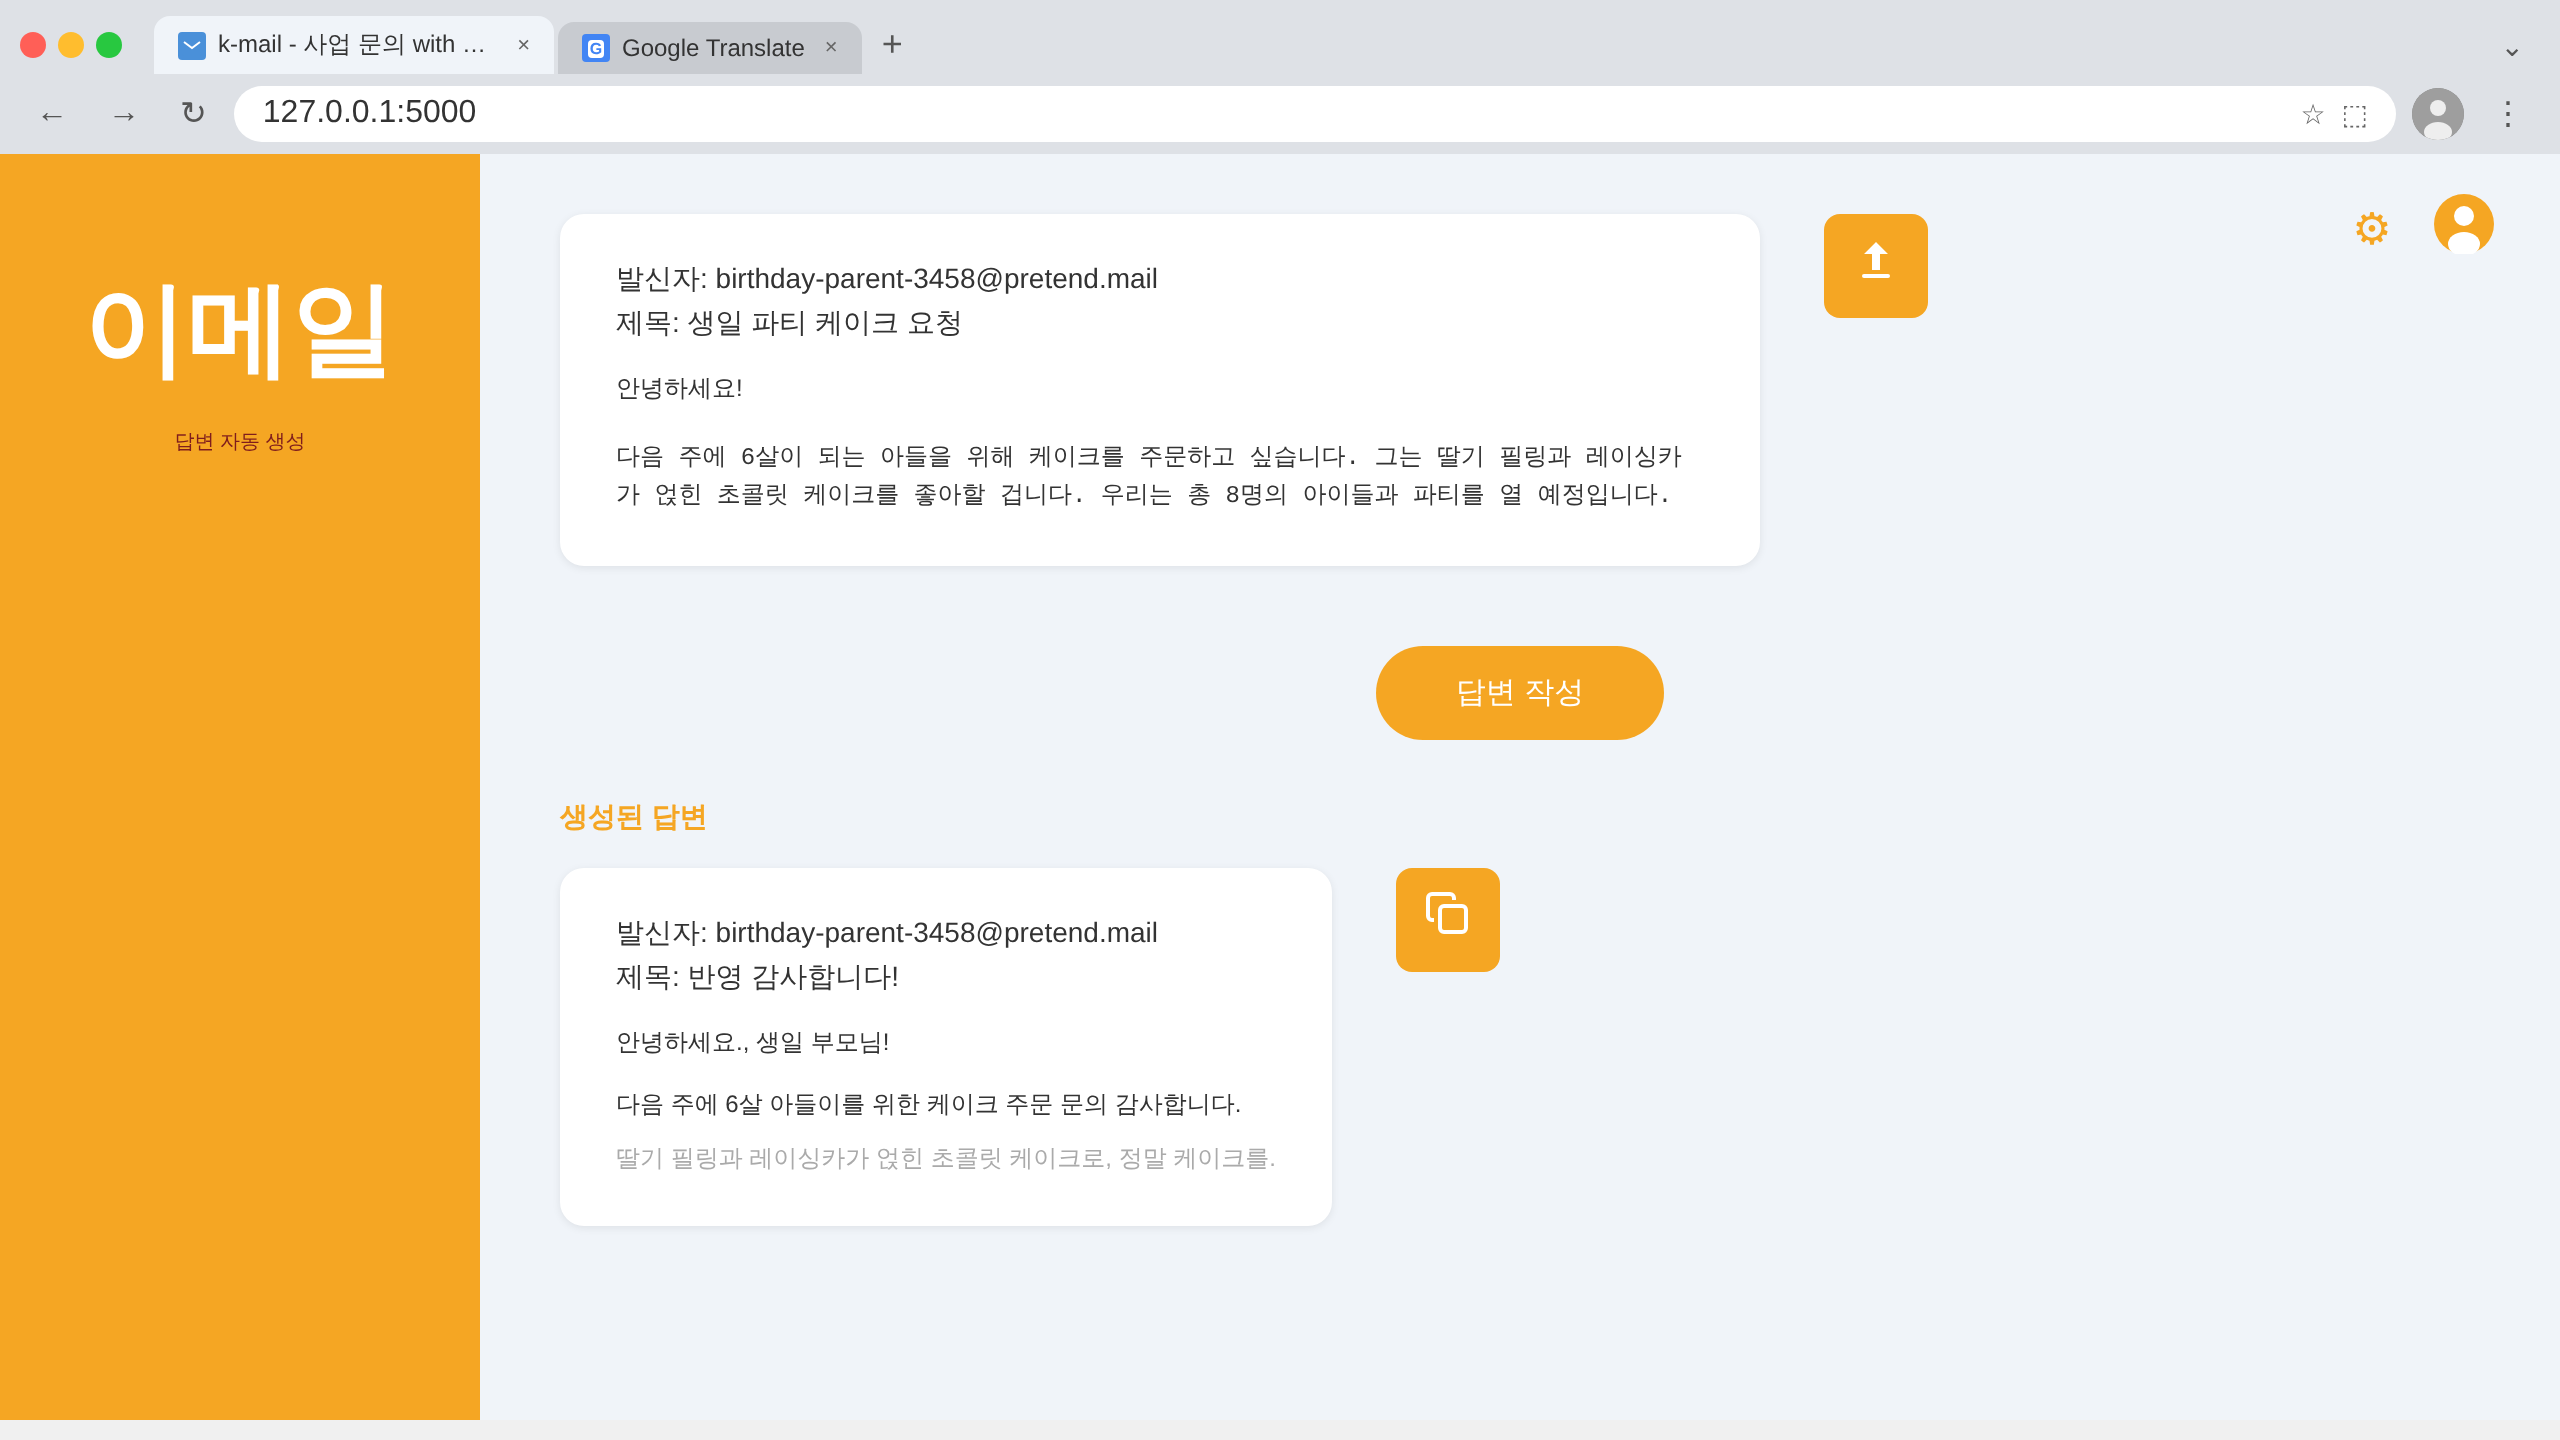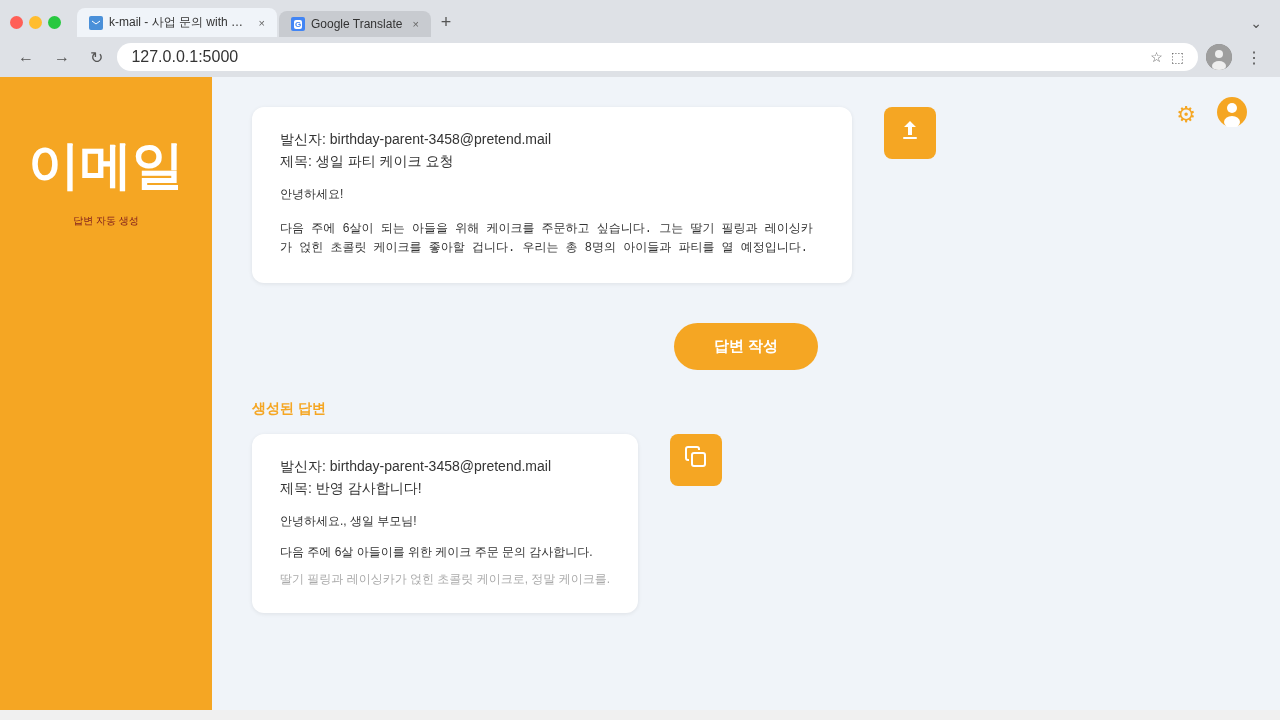--- a/index.html
+++ b/index.html
@@ -30,21 +30,21 @@
     .address-text { font-size: 16px; color: #333; flex: 1; }
     .address-icons { display: flex; align-items: center; gap: 8px; }
     .addr-icon { font-size: 14px; color: #666; cursor: pointer; }
     .browser-menu-btn { background: none; border: none; font-size: 16px; color: #555; cursor: pointer; padding: 4px 6px; }
     .user-avatar { width: 26px; height: 26px; border-radius: 50%; background: #888; display: flex; align-items: center; justify-content: center; overflow: hidden; cursor: pointer; }
 
     
     .app-container { display: flex; width: 100%; height: calc(720px - 87px); }
 
     
-    .sidebar { width: 212px; background: #f5a623; display: flex; flex-direction: column; align-items: center; justify-content: flex-start; padding-top: 60px; flex-shrink: 0; }
+    .sidebar { width: 240px; background: #f5a623; display: flex; flex-direction: column; align-items: center; justify-content: flex-start; padding-top: 60px; flex-shrink: 0; }
     .sidebar-title { font-size: 52px; font-weight: bold; color: white; line-height: 1.1; text-align: center; margin-bottom: 20px; }
     .sidebar-subtitle { font-size: 10px; color: #7f1d1d; text-align: left; }
 
     
     .main-content { flex: 1; background: #f0f4f9; padding: 30px 40px; overflow-y: auto; position: relative; }
 
     
     .top-icons { position: absolute; top: 20px; right: 30px; display: flex; gap: 10px; }
     .top-icon-btn { width: 36px; height: 36px; background: none; border: none; cursor: pointer; color: #f5a623; font-size: 22px; display: flex; align-items: center; justify-content: center; }
 
@@ -52,21 +52,21 @@
     .email-card { background: white; border-radius: 12px; padding: 24px 28px; margin-bottom: 20px; max-width: 600px; box-shadow: 0 1px 4px rgba(0,0,0,0.08); }
     .email-header { font-size: 14px; color: #333; margin-bottom: 4px; }
     .email-body { font-size: 12px; color: #333; line-height: 1.6; margin-top: 14px; }
 
     
     .email-row { display: flex; align-items: flex-start; gap: 32px; margin-bottom: 20px; }
     .upload-btn { width: 52px; height: 52px; background: #f5a623; border: none; border-radius: 8px; cursor: pointer; display: flex; align-items: center; justify-content: center; color: white; font-size: 22px; flex-shrink: 0; margin-top: 0; }
 
     
     .reply-btn-container { display: flex; justify-content: center; margin-bottom: 30px; }
-    .reply-btn { background: #f5a623; color: white; border: none; border-radius: 24px; padding: 14px 40px; font-size: 15px; font-weight: 700; cursor: pointer; }
+    .reply-btn { background: #f5a623; color: white; border: none; border-radius: 24px; padding: 14px 40px; font-size: 15px; font-weight: 400; cursor: pointer; }
 
     
     .section-title { font-size: 14px; font-weight: bold; color: #f5a623; margin-bottom: 16px; }
 
     
     .copy-btn { width: 52px; height: 52px; background: #f5a623; border: none; border-radius: 8px; cursor: pointer; display: flex; align-items: center; justify-content: center; color: white; font-size: 22px; flex-shrink: 0; }
   </style>
 </head>
 <body>
 

